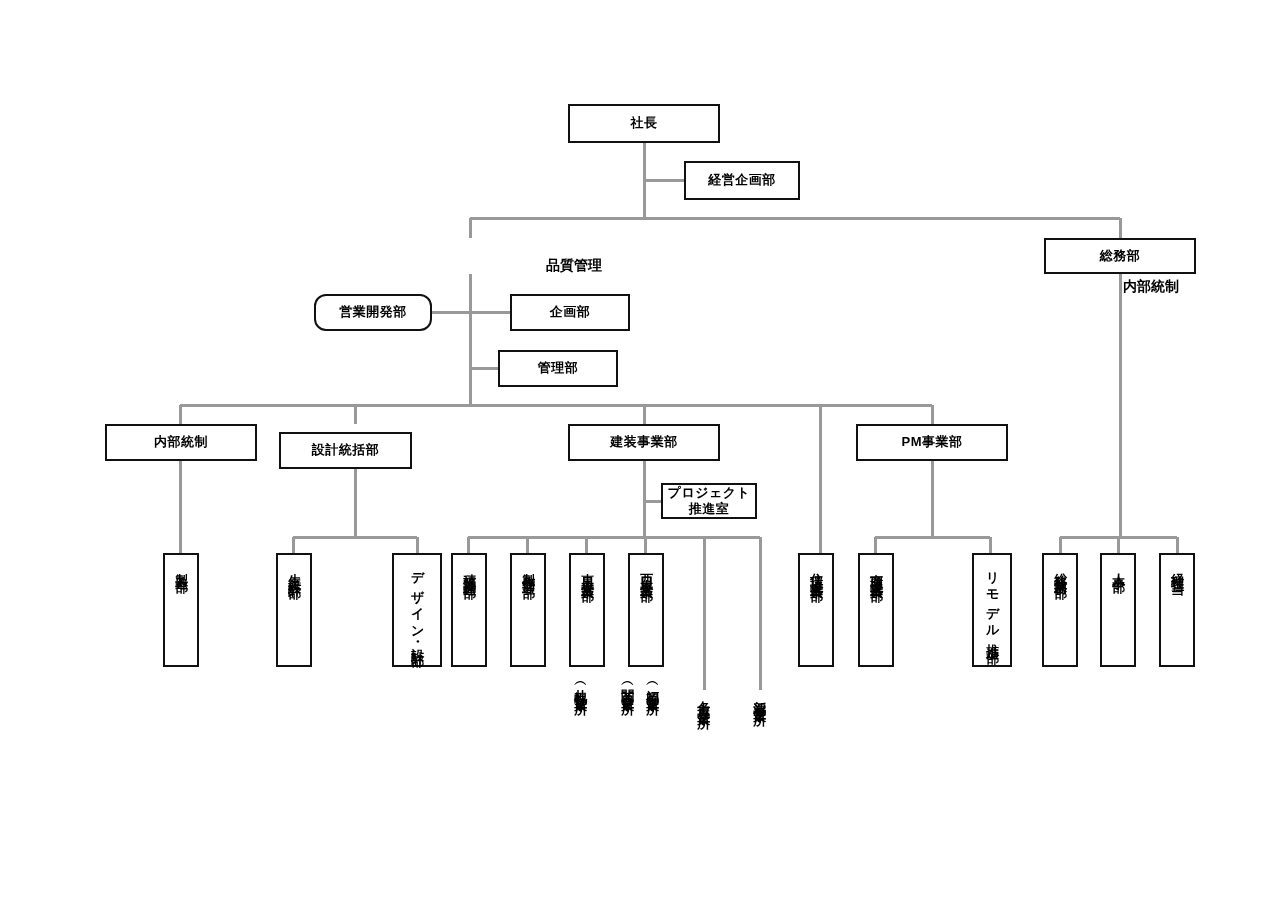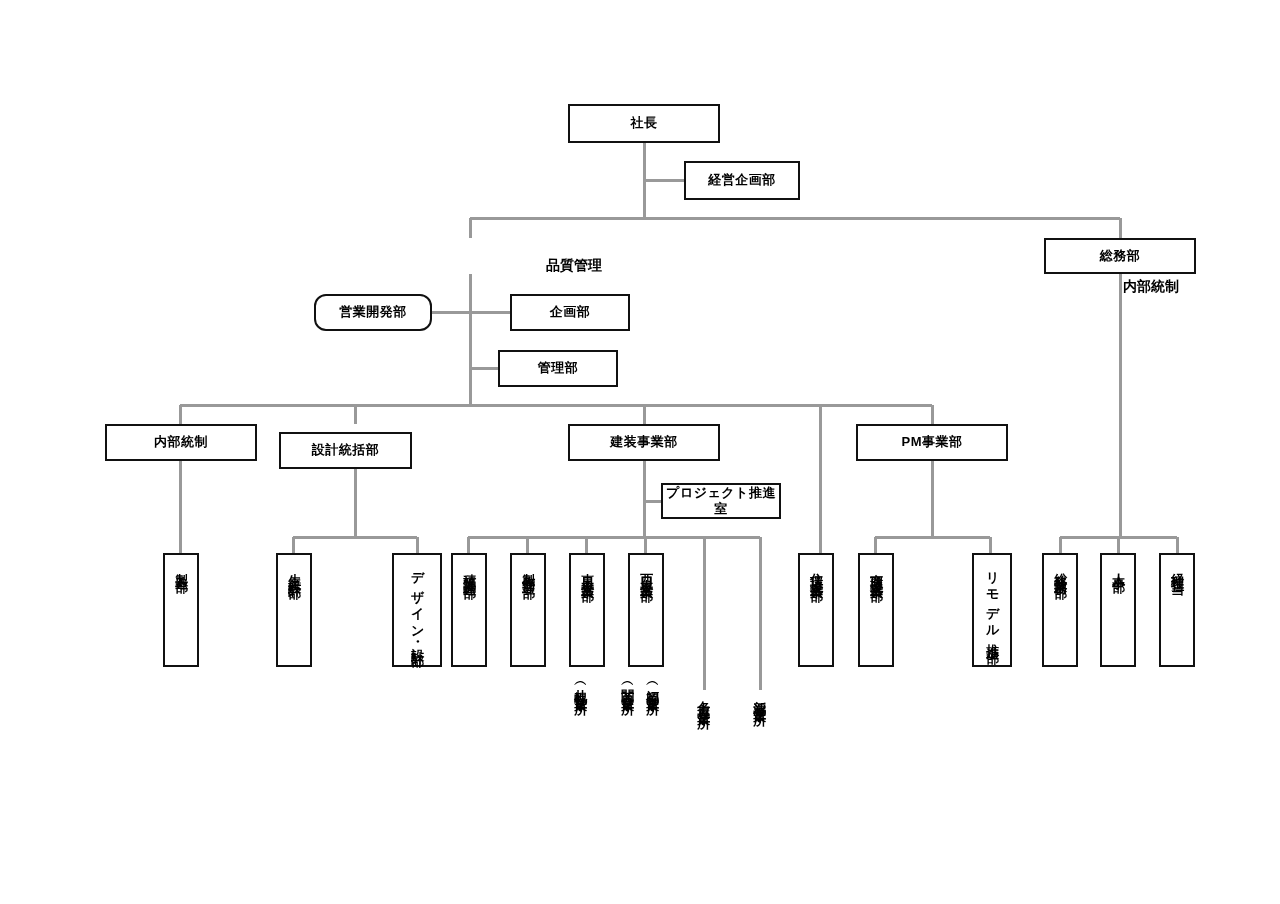--- a/index.html
+++ b/index.html
@@ -122,21 +122,21 @@
   </div>
 
   <div class="node h-node" style="left:279px;top:424px;width:133px;height:37px;margin-top:8px;">
     <span>設計統括部</span>
   </div>
 
   <div class="node h-node" style="left:568px;top:424px;width:152px;height:37px;">
     <span>建装事業部</span>
   </div>
 
-  <div class="node h-node" style="left:661px;top:483px;width:120px;height:36px;">
+  <div class="node h-node" style="left:661px;top:483px;width:96px;height:36px;">
     <span>プロジェクト推進室</span>
   </div>
 
   <div class="node h-node" style="left:856px;top:424px;width:152px;height:37px;align-items:center;">
     <span>PM事業部</span>
   </div>
 
   <div class="node v-node" style="left:163px;top:553px;width:36px;height:114px;">
     <span>製造部</span>
   </div>

